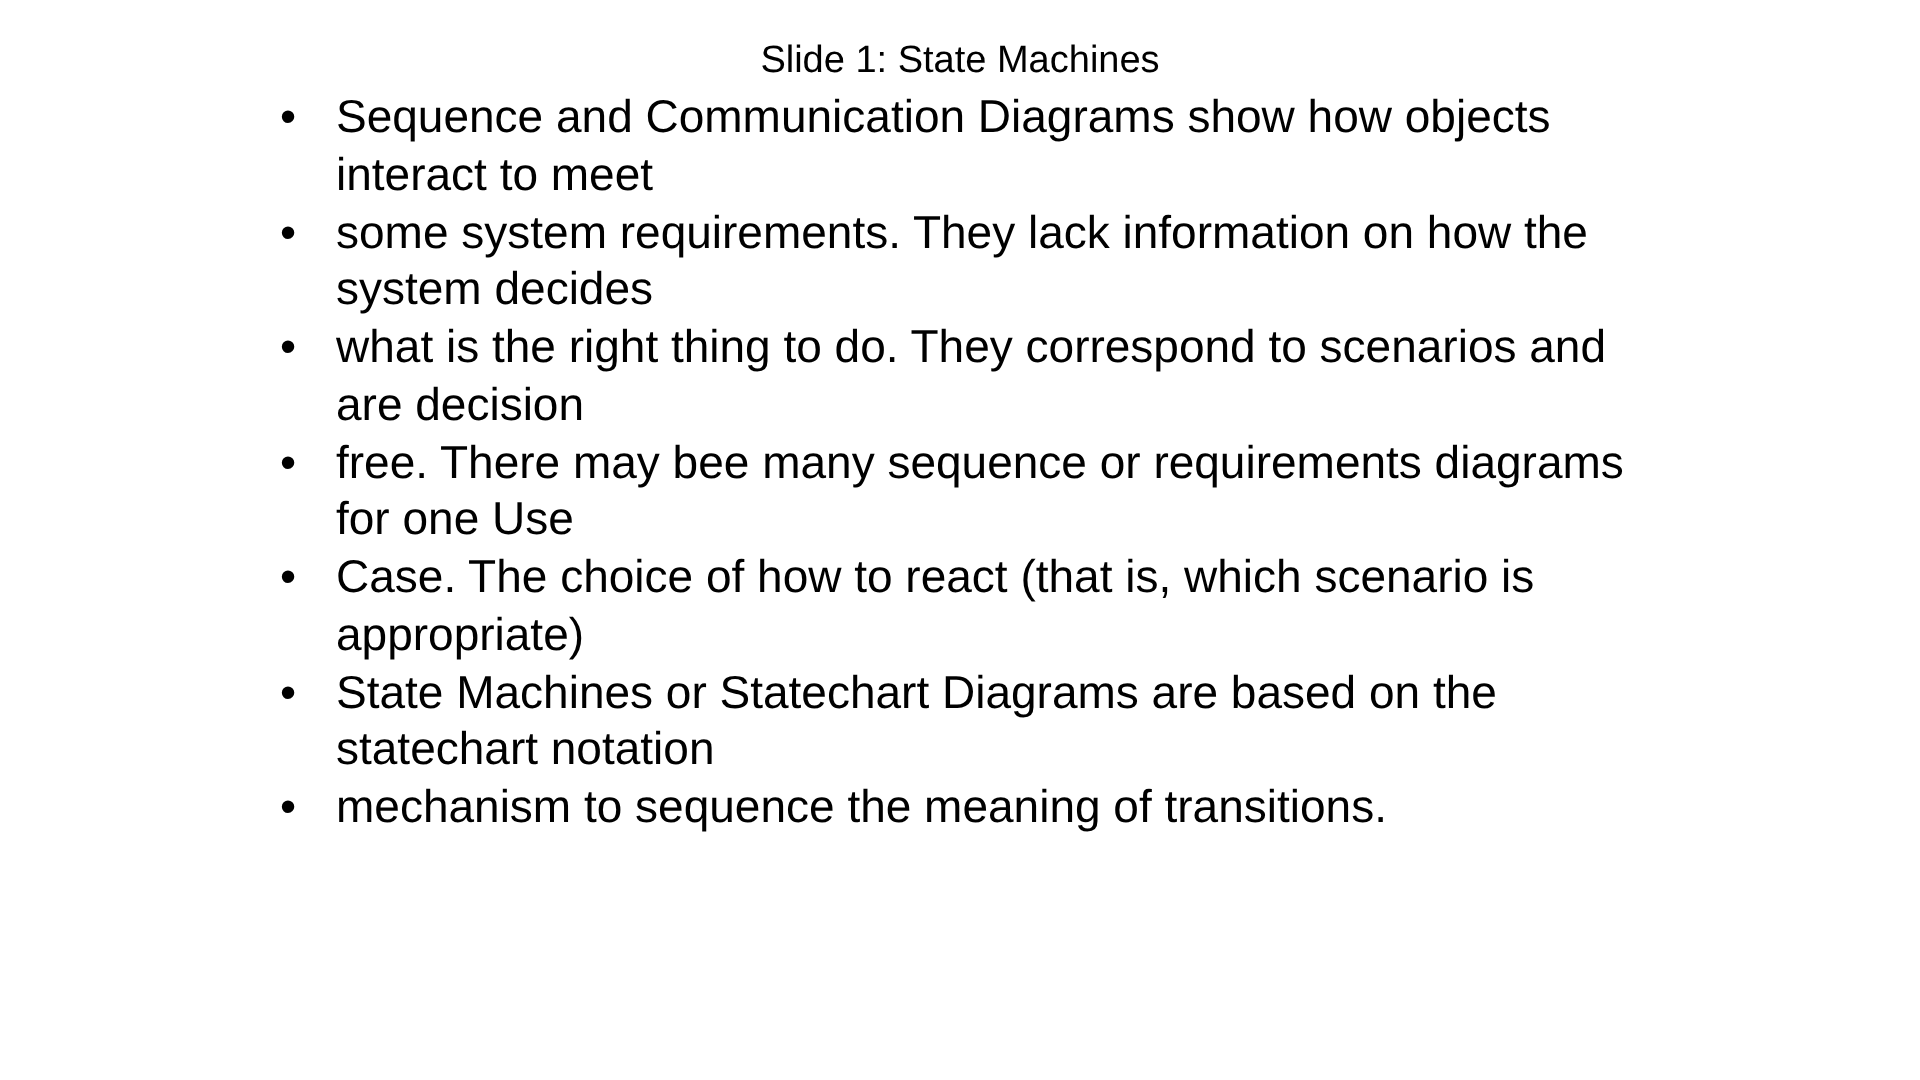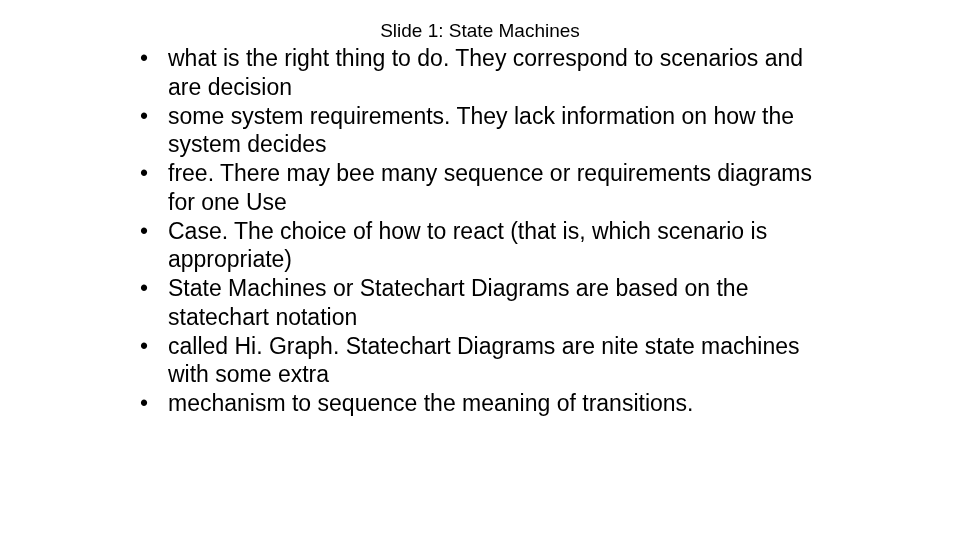--- a/index.html
+++ b/index.html
@@ -39,21 +39,21 @@
       top: 0;
       font-size: 23px;
     }
   </style>
 </head>
 <body>
 
 <div>
   <h1 class="slide-title">Slide 1: State Machines</h1>
   <ul class="bullet-list">
+    <li> Sequence and Communication Diagrams show how objects interact to meet</li>
+    <li>some system requirements. They lack information on how the system decides</li>
     <li>what is the right thing to do. They correspond to scenarios and are decision</li>
-    <li>some system requirements. They lack information on how the system decides</li>
     <li>free. There may bee many sequence or requirements diagrams for one Use</li>
     <li>Case. The choice of how to react (that is, which scenario is appropriate)</li>
     <li> State Machines or Statechart Diagrams are based on the statechart notation</li>
-    <li>called Hi. Graph. Statechart Diagrams are nite state machines with some extra</li>
     <li>mechanism to sequence the meaning of transitions.</li>
   </ul>
 </div>
 
 </body></html>

